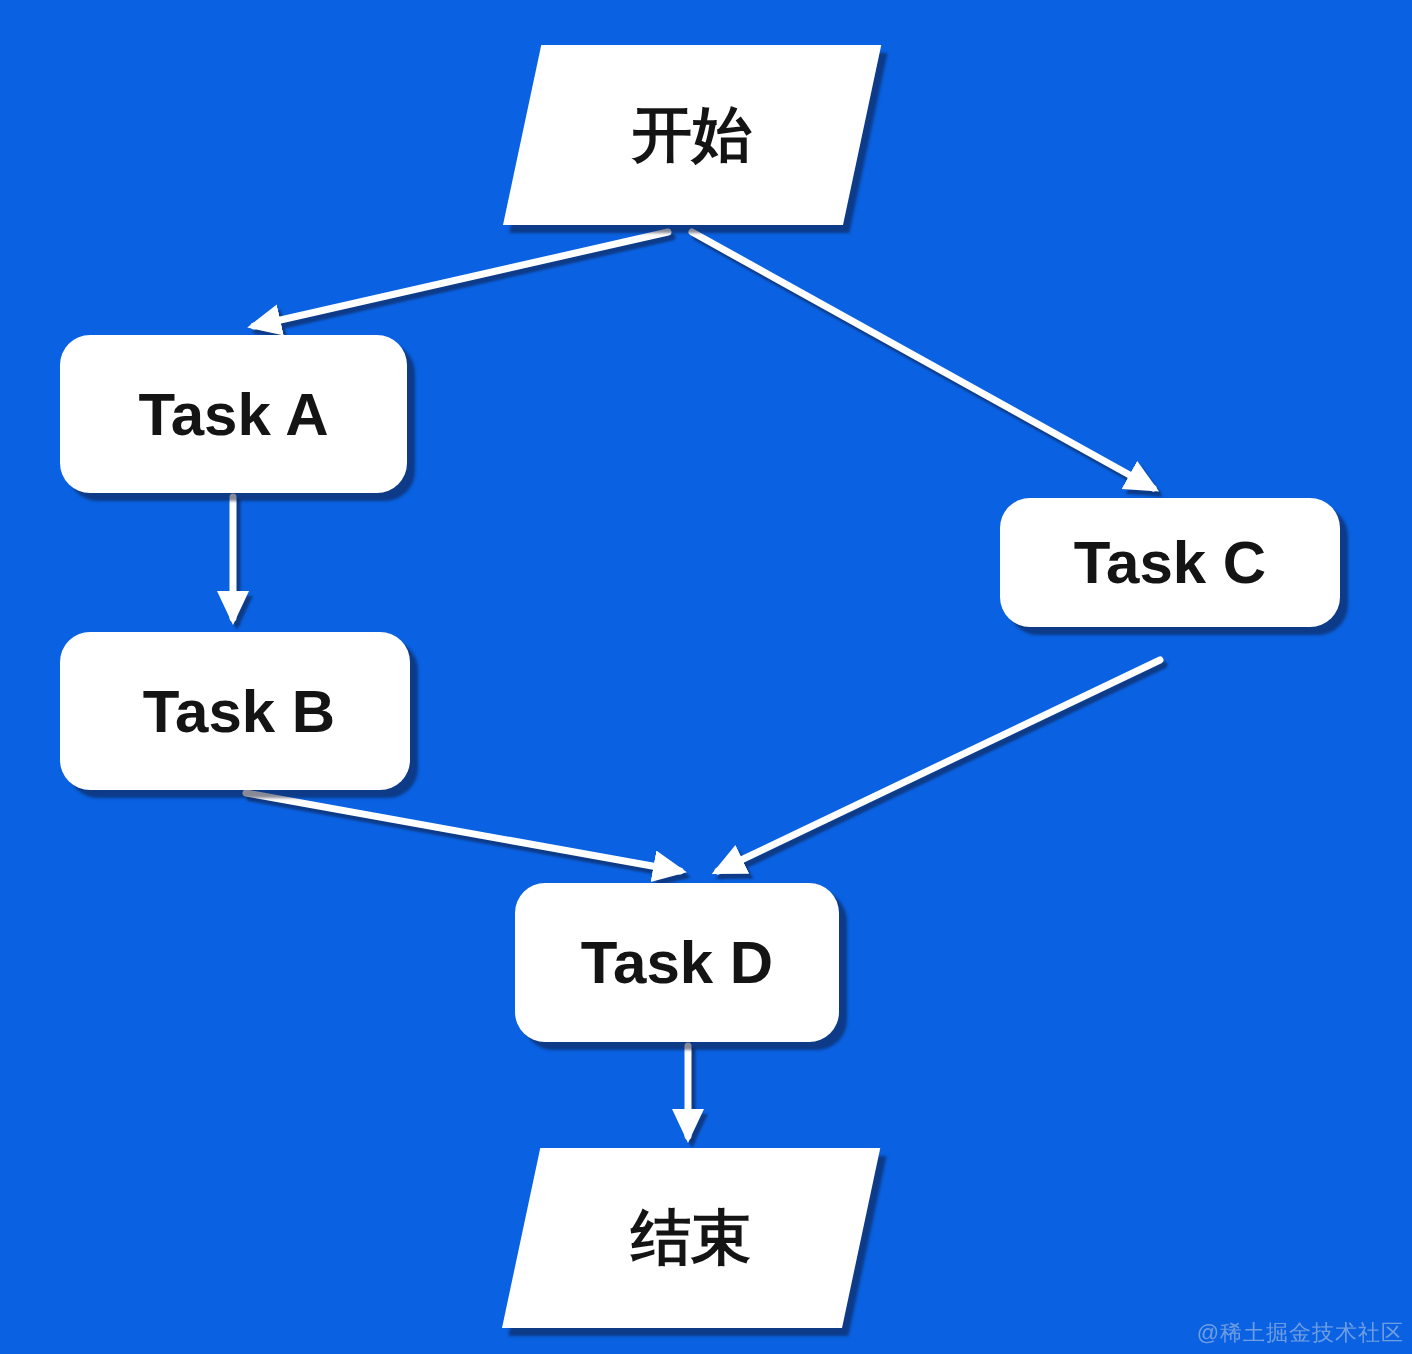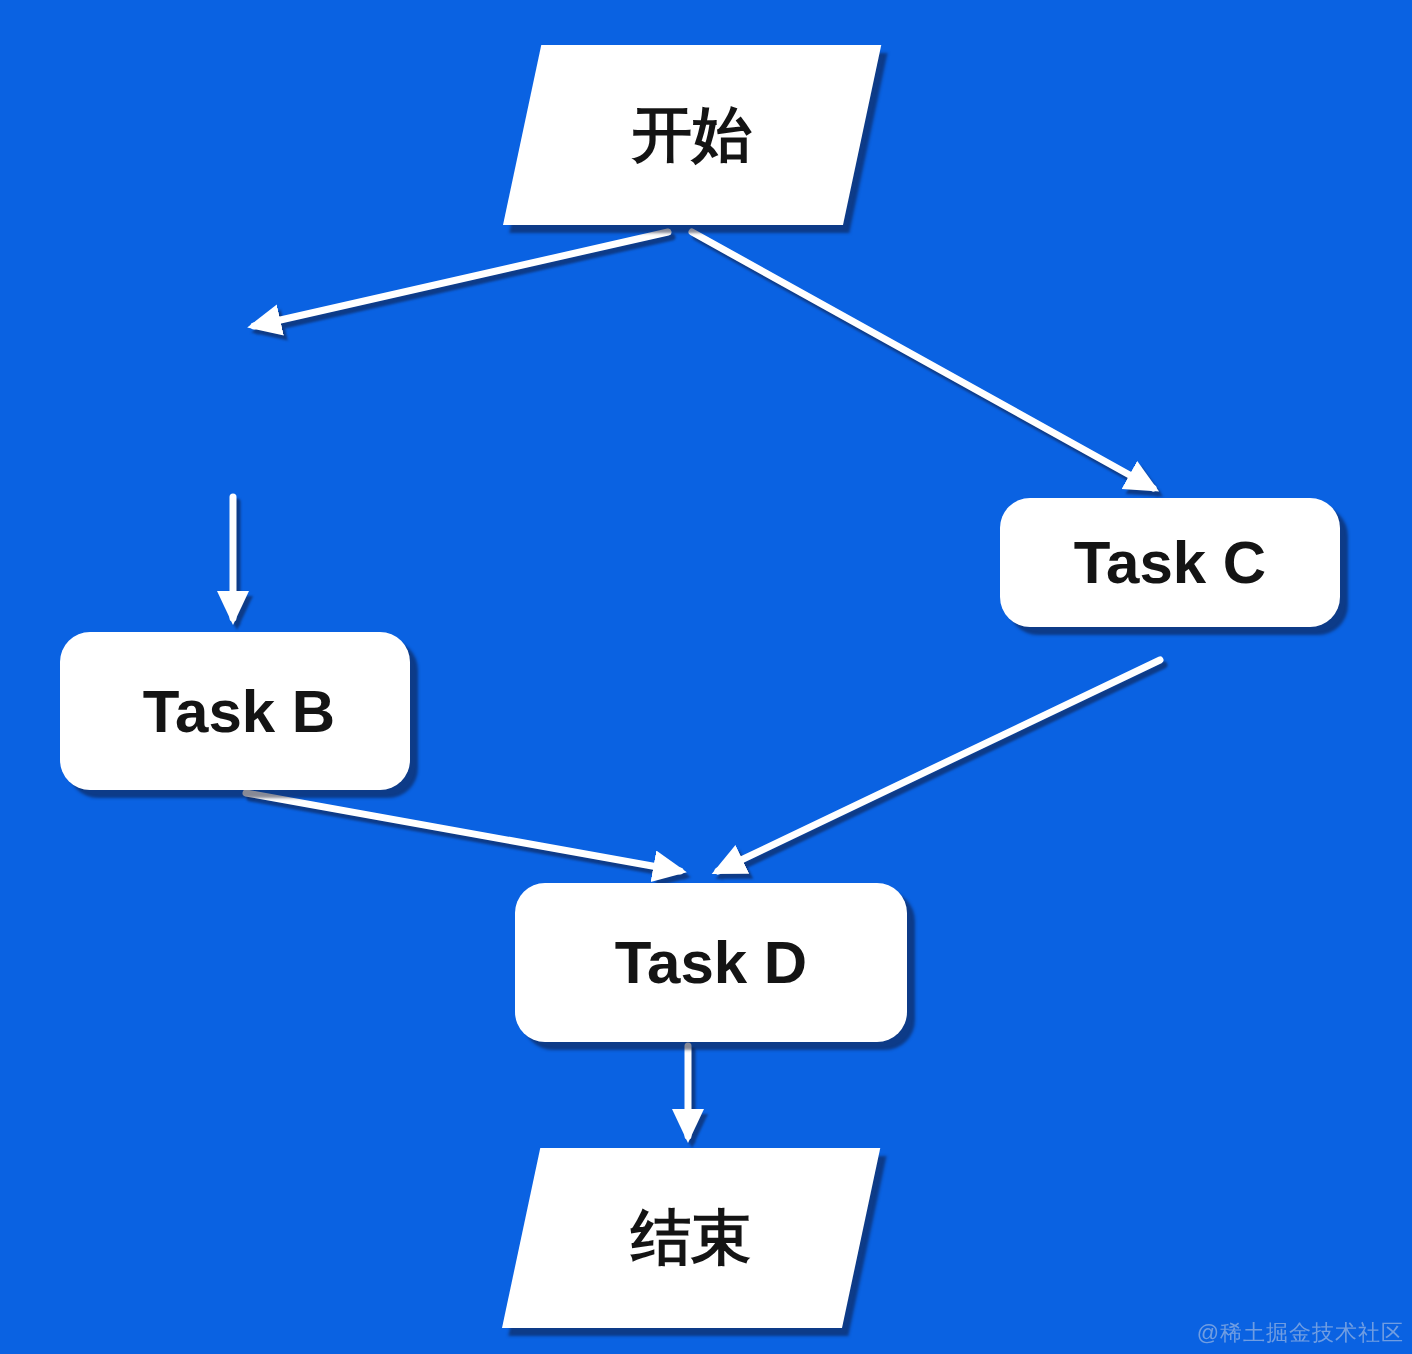--- a/index.html
+++ b/index.html
@@ -53,21 +53,21 @@
   .parallelogram {
     transform: skewX(-12deg);
     transform-origin: left bottom;
   }
   .parallelogram .label { transform: skewX(12deg); }
 
   #node-start  { left: 503px;  top: 45px;   width: 340px; height: 180px; }
   #node-task-a { left: 60px;   top: 335px;  width: 347px; height: 158px; }
   #node-task-b { left: 60px;   top: 632px;  width: 350px; height: 158px; padding-left: 8px; }
   #node-task-c { left: 1000px; top: 498px;  width: 340px; height: 129px; }
-  #node-task-d { left: 515px;  top: 883px;  width: 392px; height: 159px; }
+  #node-task-d { left: 515px;  top: 883px;  width: 324px; height: 159px; }
   #node-end    { left: 502px;  top: 1148px; width: 340px; height: 180px; }
 
   .watermark {
     position: absolute;
     right: 8px;
     bottom: 6px;
     font-size: 22px;
     font-weight: 400;
     color: rgba(195, 205, 225, 0.55);
     letter-spacing: 1px;
@@ -91,20 +91,23 @@
       <line x1="246" y1="793" x2="680" y2="871" marker-end="url(#arrowhead)"></line>
       <line x1="1160" y1="660" x2="718" y2="871" marker-end="url(#arrowhead)"></line>
       <line x1="688" y1="1046" x2="688" y2="1136" marker-end="url(#arrowhead)"></line>
     </g>
   </svg>
 
   <div class="node parallelogram" id="node-start">
     <span class="label">开始</span>
   </div>
 
+  <div class="node rounded" id="node-task-a">
+    <span class="label">Task A</span>
+  </div>
 
   <div class="node rounded" id="node-task-b">
     <span class="label">Task B</span>
   </div>
 
   <div class="node rounded" id="node-task-c">
     <span class="label">Task C</span>
   </div>
 
   <div class="node rounded" id="node-task-d">

